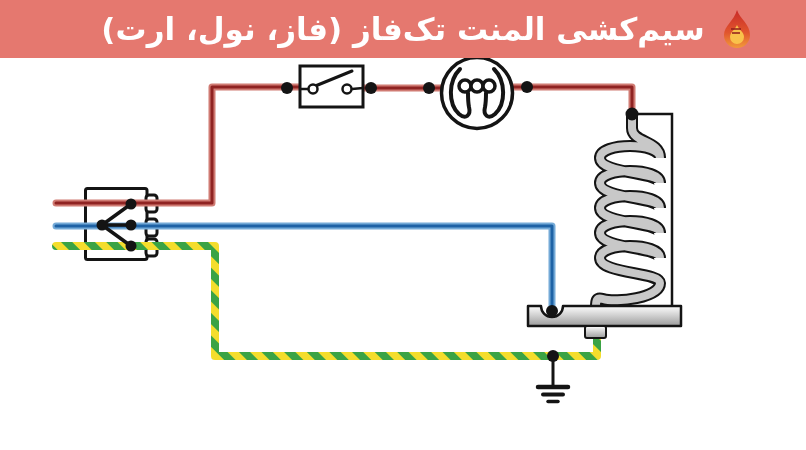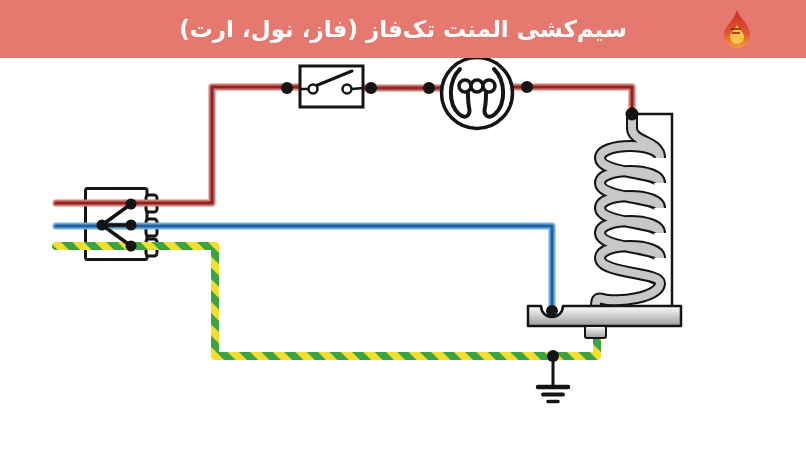--- a/index.html
+++ b/index.html
@@ -12,21 +12,21 @@
   }
   .title-bar{
     position:absolute;left:0;top:0;width:806px;height:58px;
     background:var(--header-bg,#e5786f);
     display:flex;align-items:center;justify-content:center;
     z-index:2;
   }
   .page-title{
     margin:0;
     color:var(--title-color,#ffffff);
-    font-size:23px;font-weight:bold;
+    font-size:31px;font-weight:bold;
     letter-spacing:0.2px;
   }
   .flame-logo{
     position:absolute;right:52px;top:9px;width:34px;height:41px;
   }
   .diagram-svg{
     position:absolute;left:0;top:0;width:806px;height:450px;z-index:1;
   }
 </style>
 </head>

